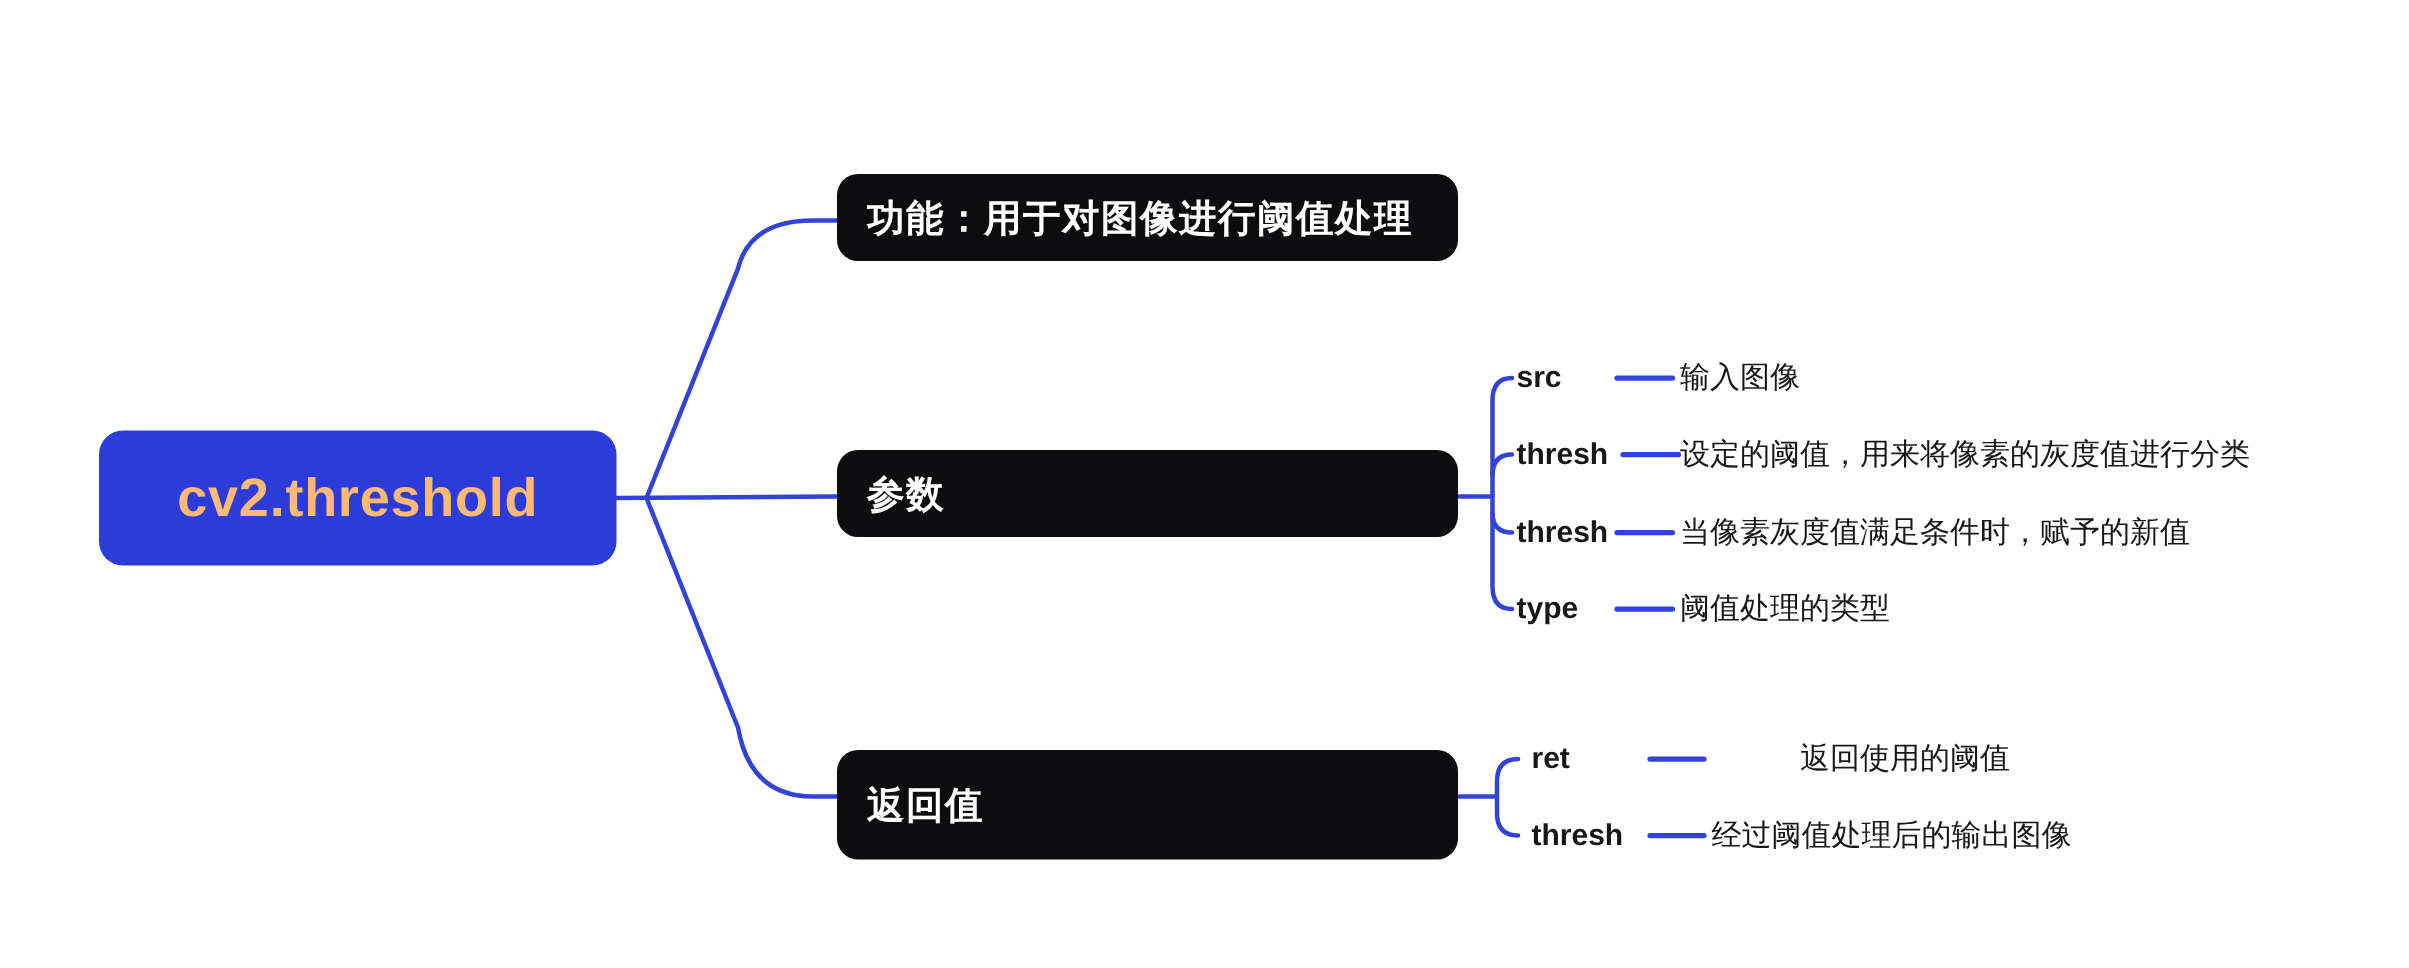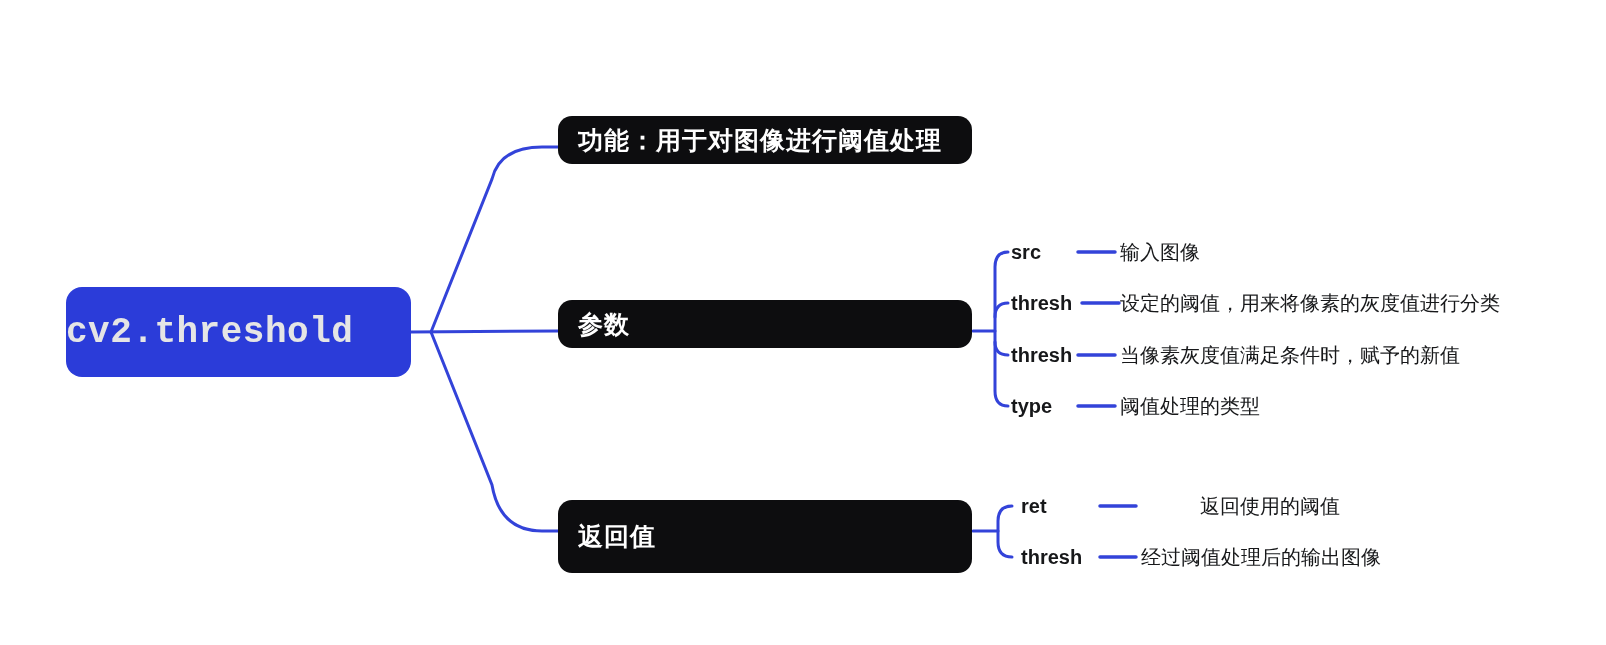--- a/index.html
+++ b/index.html
@@ -37,30 +37,30 @@
     align-items: center;
     cursor: pointer;
   }
   .root-node {
     left: 66px;
     top: 287px;
     width: 345px;
     height: 90px;
     background: #2b3cd9;
     border-radius: 16px;
-    color: #e5e5e5;
+    justify-content: center;
+    color: #fdba74;
     font-size: 36px;
     font-weight: 700;
     letter-spacing: 0.5px;
-    font-family: Liberation Mono, monospace;
   }
   .branch-node {
     left: 558px;
     width: 414px;
-    height: 48px;
+    height: 58px;
     background: #0d0d0f;
     border-radius: 14px;
     padding-left: 20px;
     color: #ffffff;
     font-size: 25px;
     font-weight: 700;
     letter-spacing: 1px;
   }
   .branch-function { top: 116px; }
   .branch-params   { top: 300px; }

